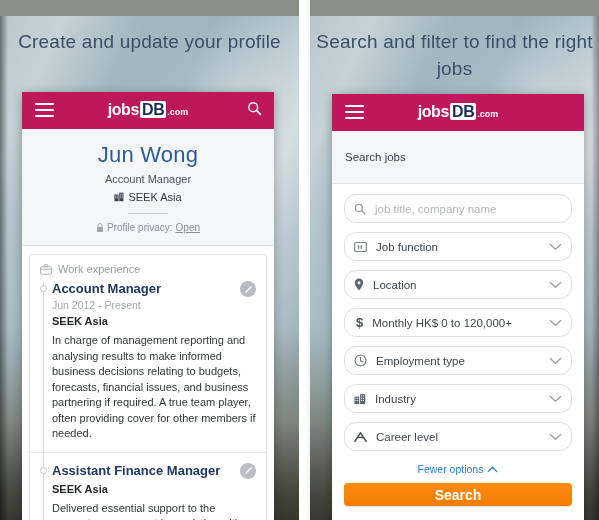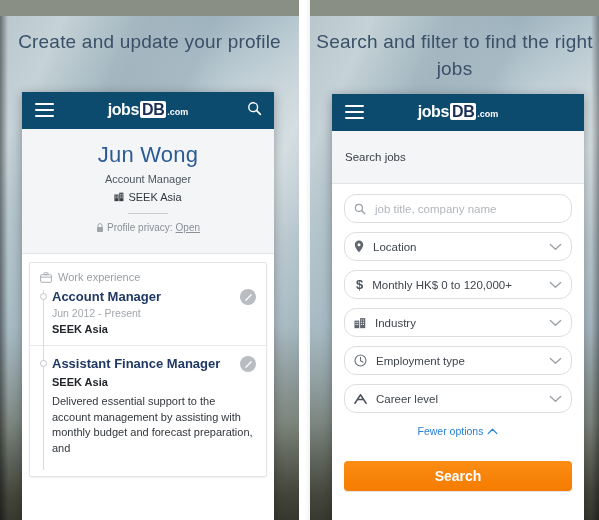--- a/index.html
+++ b/index.html
@@ -64,21 +64,21 @@
   .phone {
     position: absolute;
     background: #ffffff;
     box-shadow: 0 2px 10px rgba(0,0,0,0.30);
     overflow: hidden;
   }
   .phone.left  { left: 22px;  top: 76px; width: 252px; height: 452px; }
   .phone.right { left: 332px; top: 78px; width: 252px; height: 450px; }
 
   .navbar {
-    height: 37px; background: #0c4a6e;
+    height: 37px; background: #be185d;
     display: flex; align-items: center; position: relative;
   }
   .hamburger { position: absolute; left: 13px; top: 11px; width: 19px; }
   .hamburger i { display: block; height: 2px; background: #fff; margin-bottom: 4px; border-radius: 1px; }
   .hamburger i:last-child { margin-bottom: 0; }
 
   .logo {
     width: 100%; text-align: center;
     font-size: 16px; font-weight: 700; color: #fff;
     letter-spacing: -0.4px; line-height: 37px;
@@ -87,21 +87,21 @@
     background: #fff; color: #1b2e56;
     padding: 0 2px; margin: 0 1px;
     border-radius: 2px; font-weight: 700;
   }
   .logo .dotcom { font-size: 9px; font-weight: 700; letter-spacing: 0; }
 
   .nav-search { position: absolute; right: 12px; top: 9px; }
 
   
   .profile-head {
-    background: #f4f5f7; padding: 13px 10px 20px;
+    background: #f4f5f7; padding: 13px 10px 12px;
     text-align: center; border-bottom: 1px solid #e2e4e7;
   }
   .pname { font-size: 22px; color: #2d5b94; font-weight: 400; letter-spacing: .2px; }
   .ptitle { font-size: 11px; color: #4d555e; margin-top: 5px; }
   .pcompany {
     font-size: 11px; color: #303840; margin-top: 6px;
     display: flex; align-items: center; justify-content: center; gap: 4px;
   }
   .phr { width: 40px; height: 1px; background: #c9ccd1; margin: 10px auto 8px; }
   .pprivacy {
@@ -148,25 +148,25 @@
     height: 29px; margin-bottom: 9px;
     border: 1px solid #dcdee1; border-radius: 12px; background: #fff;
     display: flex; align-items: center; padding: 0 9px; gap: 9px;
   }
   .field .ftext { flex: 1; font-size: 11.5px; color: #3f464d; }
   .field .ftext.ph { color: #b2b6bb; }
   .field .chev { margin-left: auto; }
 
   .fewer {
     text-align: center; font-size: 10.5px; color: #2a7fd4;
-    padding: 3px 0 24px; display: flex; align-items: center;
+    padding: 3px 0 8px; display: flex; align-items: center;
     justify-content: center; gap: 4px;
   }
   .search-btn {
-    height: 30px; margin: 0 12px;
+    height: 23px; margin: 0 12px;
     background: linear-gradient(to bottom,#fb8c14,#f57c00);
     border-radius: 4px; color: #fff;
     font-size: 14px; font-weight: 700;
     display: flex; align-items: center; justify-content: center;
     box-shadow: 0 1px 1px rgba(0,0,0,0.12);
   }
 
   svg { display: block; }
 </style>
 </head>
@@ -251,20 +251,21 @@
           <div class="job">
             <div class="tdot" style="top:5px;left:-12px;"></div>
             <div class="edit-btn">
               <svg width="9" height="9" viewBox="0 0 10 10">
                 <line x1="2" y1="8" x2="8" y2="2" stroke="#fff" stroke-width="1.4" stroke-linecap="round"></line>
               </svg>
             </div>
             <div class="job-title">Account Manager</div>
             <div class="job-date">Jun 2012 - Present</div>
             <div class="job-co">SEEK Asia</div>
+            <div class="job-desc">In charge of management reporting and analysing results to make informed business decisions relating to budgets, forecasts, financial issues, and business partnering if required.  A true team player, often providing cover for other members if needed.</div>
           </div>
 
           <div class="xp-sep"></div>
 
           <div class="job">
             <div class="tdot" style="top:5px;left:-12px;"></div>
             <div class="edit-btn">
               <svg width="9" height="9" viewBox="0 0 10 10">
                 <line x1="2" y1="8" x2="8" y2="2" stroke="#fff" stroke-width="1.4" stroke-linecap="round"></line>
               </svg>
@@ -307,39 +308,69 @@
         <div class="field">
           <span>
             <svg width="12" height="12" viewBox="0 0 14 14">
               <circle cx="5.7" cy="5.7" r="4.1" fill="none" stroke="#9aa0a6" stroke-width="1.4"></circle>
               <line x1="8.8" y1="8.8" x2="12.6" y2="12.6" stroke="#9aa0a6" stroke-width="1.6" stroke-linecap="round"></line>
             </svg>
           </span>
           <span class="ftext ph">job title, company name</span>
         </div>
 
+        <div class="field">
+          <span>
+            <svg width="13" height="12" viewBox="0 0 14 13">
+              <rect x="0.7" y="1.6" width="12.6" height="9.8" rx="1.2" fill="none" stroke="#7d838a" stroke-width="1.3"></rect>
+              <rect x="4.2" y="4.4" width="1.5" height="4.2" fill="#7d838a"></rect>
+              <rect x="7.1" y="4.4" width="1.5" height="4.2" fill="#7d838a"></rect>
+            </svg>
+          </span>
+          <span class="ftext">Job function</span>
+          <span class="chev">
+            <svg width="13" height="8" viewBox="0 0 14 9">
+                <polyline points="1.2,1.6 7,7 12.8,1.6" fill="none" stroke="#9aa0a6" stroke-width="1.5" stroke-linecap="round" stroke-linejoin="round"></polyline>
+              </svg>
+          </span>
+        </div>
 
         <div class="field">
           <span>
             <svg width="10" height="13" viewBox="0 0 10 13">
               <path d="M5 0.6c2.4 0 4.2 1.8 4.2 4.2 0 3-4.2 7.6-4.2 7.6S0.8 7.8 0.8 4.8C0.8 2.4 2.6 0.6 5 0.6z" fill="#5f666d"></path>
               <circle cx="5" cy="4.7" r="1.5" fill="#fff"></circle>
             </svg>
           </span>
           <span class="ftext">Location</span>
           <span class="chev">
             <svg width="13" height="8" viewBox="0 0 14 9">
                 <polyline points="1.2,1.6 7,7 12.8,1.6" fill="none" stroke="#9aa0a6" stroke-width="1.5" stroke-linecap="round" stroke-linejoin="round"></polyline>
               </svg>
           </span>
         </div>
 
         <div class="field">
           <span style="font-size:13px;font-weight:700;color:#4c5258;line-height:1;padding-left:2px;">$</span>
           <span class="ftext">Monthly HK$ 0 to 120,000+</span>
+          <span class="chev">
+            <svg width="13" height="8" viewBox="0 0 14 9">
+                <polyline points="1.2,1.6 7,7 12.8,1.6" fill="none" stroke="#9aa0a6" stroke-width="1.5" stroke-linecap="round" stroke-linejoin="round"></polyline>
+              </svg>
+          </span>
+        </div>
+
+        <div class="field">
+          <span>
+            <svg width="13" height="13" viewBox="0 0 14 14">
+              <circle cx="7" cy="7" r="5.9" fill="none" stroke="#6b7177" stroke-width="1.2"></circle>
+              <polyline points="7,3.6 7,7.2 9.7,8.7" fill="none" stroke="#6b7177" stroke-width="1.2" stroke-linecap="round" stroke-linejoin="round"></polyline>
+            </svg>
+          </span>
+          <span class="ftext">Employment type</span>
           <span class="chev">
             <svg width="13" height="8" viewBox="0 0 14 9">
                 <polyline points="1.2,1.6 7,7 12.8,1.6" fill="none" stroke="#9aa0a6" stroke-width="1.5" stroke-linecap="round" stroke-linejoin="round"></polyline>
               </svg>
           </span>
         </div>
 
         <div class="field">
           <span>
             <svg width="12" height="12" viewBox="0 0 13 12">
@@ -360,35 +391,20 @@
           <span class="ftext">Industry</span>
           <span class="chev">
             <svg width="13" height="8" viewBox="0 0 14 9">
                 <polyline points="1.2,1.6 7,7 12.8,1.6" fill="none" stroke="#9aa0a6" stroke-width="1.5" stroke-linecap="round" stroke-linejoin="round"></polyline>
               </svg>
           </span>
         </div>
 
         <div class="field">
           <span>
-            <svg width="13" height="13" viewBox="0 0 14 14">
-              <circle cx="7" cy="7" r="5.9" fill="none" stroke="#6b7177" stroke-width="1.2"></circle>
-              <polyline points="7,3.6 7,7.2 9.7,8.7" fill="none" stroke="#6b7177" stroke-width="1.2" stroke-linecap="round" stroke-linejoin="round"></polyline>
-            </svg>
-          </span>
-          <span class="ftext">Employment type</span>
-          <span class="chev">
-            <svg width="13" height="8" viewBox="0 0 14 9">
-                <polyline points="1.2,1.6 7,7 12.8,1.6" fill="none" stroke="#9aa0a6" stroke-width="1.5" stroke-linecap="round" stroke-linejoin="round"></polyline>
-              </svg>
-          </span>
-        </div>
-
-        <div class="field">
-          <span>
             <svg width="13" height="12" viewBox="0 0 14 12">
               <polyline points="1,10.6 7,1.4 13,10.6" fill="none" stroke="#4c5258" stroke-width="1.6" stroke-linecap="round" stroke-linejoin="round"></polyline>
               <line x1="4.3" y1="6.5" x2="9.7" y2="6.5" stroke="#4c5258" stroke-width="1.5" stroke-linecap="round"></line>
             </svg>
           </span>
           <span class="ftext">Career level</span>
           <span class="chev">
             <svg width="13" height="8" viewBox="0 0 14 9">
                 <polyline points="1.2,1.6 7,7 12.8,1.6" fill="none" stroke="#9aa0a6" stroke-width="1.5" stroke-linecap="round" stroke-linejoin="round"></polyline>
               </svg>

